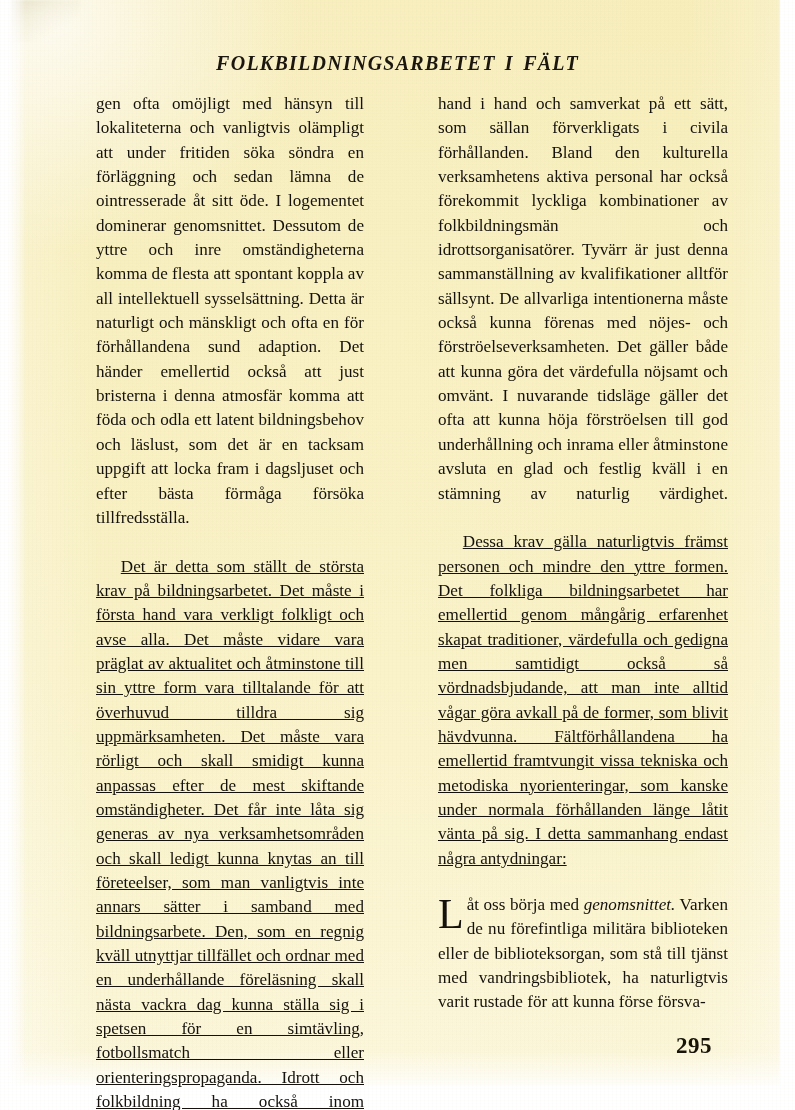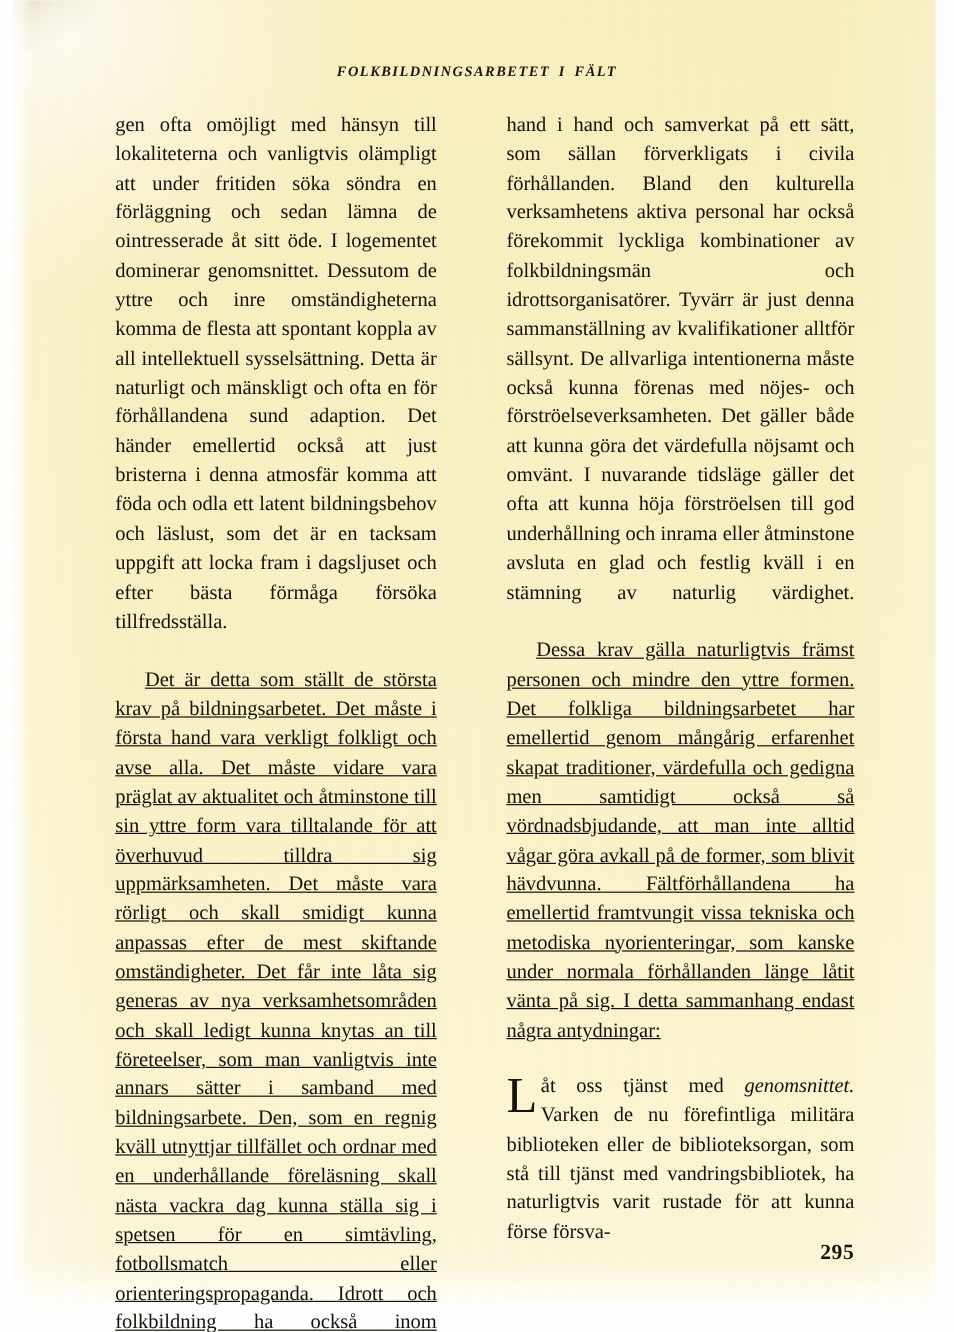--- a/index.html
+++ b/index.html
@@ -94,21 +94,21 @@
   }
 
   .running-head {
     position: absolute;
     left: 0;
     top: 52px;
     width: 795px;
     text-align: center;
     font-style: italic;
     font-weight: 700;
-    font-size: 12px;
+    font-size: 20px;
     letter-spacing: 1.25px;
     word-spacing: 3px;
     color: #1a160f;
   }
 
   .col {
     position: absolute;
     top: 92px;
     font-size: 17.1px;
     line-height: 24.35px;
@@ -120,21 +120,21 @@
   .col p {
     margin: 0;
     text-indent: 0;
   }
   .col p.indent {
     text-indent: 1.45em;
     text-decoration: underline;
   }
 
   #col-left  { left: 64px;  width: 300px; }
-  #col-right { left: 390px; width: 322px; }
+  #col-right { left: 406px; width: 322px; }
 
   
   .col p { text-align: justify; margin-left: 32px; }
   .col p::after {
     content: "";
     display: inline-block;
     width: 100%;
   }
   .col p.no-stretch::after { display: none; }
 
@@ -151,21 +151,21 @@
     margin-top: 1px;
     font-weight: 400;
     color: #14110c;
   }
   .ital { font-style: italic; }
 
   .folio {
     position: absolute;
     right: 83px;
     top: 1033px;
-    font-size: 18px;
+    font-size: 23px;
     font-weight: 700;
     letter-spacing: 0.5px;
     color: #171309;
   }
 
   
   #grain {
     position: absolute;
     inset: 0;
     pointer-events: none;
@@ -193,21 +193,21 @@
     <div class="col" id="col-left">
       <p>gen ofta omöjligt med hänsyn till lokaliteterna och vanligtvis olämpligt att under fritiden söka söndra en förläggning och sedan lämna de ointresserade åt sitt öde. I logementet dominerar genomsnittet. Dessutom de yttre och inre omständigheterna komma de flesta att spontant koppla av all intellektuell sysselsättning. Detta är naturligt och mänskligt och ofta en för förhållandena sund adaption. Det händer emellertid också att just bristerna i denna atmosfär komma att föda och odla ett latent bildningsbehov och läslust, som det är en tacksam uppgift att locka fram i dagsljuset och efter bästa förmåga försöka tillfredsställa.</p>
       <p class="indent no-stretch">Det är detta som ställt de största krav på bildningsarbetet. Det måste i första hand vara verkligt folkligt och avse alla. Det måste vidare vara präglat av aktualitet och åtminstone till sin yttre form vara tilltalande för att överhuvud tilldra sig uppmärksamheten. Det måste vara rörligt och skall smidigt kunna anpassas efter de mest skiftande omständigheter. Det får inte låta sig generas av nya verksamhetsområden och skall ledigt kunna knytas an till företeelser, som man vanligtvis inte annars sätter i samband med bildningsarbete. Den, som en regnig kväll utnyttjar tillfället och ordnar med en underhållande föreläsning skall nästa vackra dag kunna ställa sig i spetsen för en simtävling, fotbollsmatch eller orienteringspropaganda. Idrott och folkbildning ha också inom militärförläggningarna gått</p>
     </div>
 
     <div class="col" id="col-right">
       <p>hand i hand och samverkat på ett sätt, som sällan förverkligats i civila förhållanden. Bland den kulturella verksamhetens aktiva personal har också förekommit lyckliga kombinationer av folkbildningsmän och idrottsorganisatörer. Tyvärr är just denna sammanställning av kvalifikationer alltför sällsynt. De allvarliga intentionerna måste också kunna förenas med nöjes- och förströelseverksamheten. Det gäller både att kunna göra det värdefulla nöjsamt och omvänt. I nuvarande tidsläge gäller det ofta att kunna höja förströelsen till god underhållning och inrama eller åtminstone avsluta en glad och festlig kväll i en stämning av naturlig värdighet.</p>
       <p class="indent no-stretch">Dessa krav gälla naturligtvis främst personen och mindre den yttre formen. Det folkliga bildningsarbetet har emellertid genom mångårig erfarenhet skapat traditioner, värdefulla och gedigna men samtidigt också så vördnadsbjudande, att man inte alltid vågar göra avkall på de former, som blivit hävdvunna. Fältförhållandena ha emellertid framtvungit vissa tekniska och metodiska nyorienteringar, som kanske under normala förhållanden länge låtit vänta på sig. I detta sammanhang endast några antydningar:</p>
 
       <p class="dropcap-para no-stretch">
-        <span class="dropcap">L</span><span>åt oss tjänst med </span><span class="ital">genomsnittet.</span><span> Varken de nu förefintliga militära biblioteken eller de biblioteksorgan, som stå till tjänst med vandringsbibliotek, ha naturligtvis varit rustade för att kunna förse försva-</span>
+        <span class="dropcap">L</span><span>åt oss börja med </span><span class="ital">genomsnittet.</span><span> Varken de nu förefintliga militära biblioteken eller de biblioteksorgan, som stå till tjänst med vandringsbibliotek, ha naturligtvis varit rustade för att kunna förse försva-</span>
       </p>
     </div>
 
     <div class="folio">295</div>
   </div>
 
   <div id="grain"></div>
 </div>
 
 </body></html>

